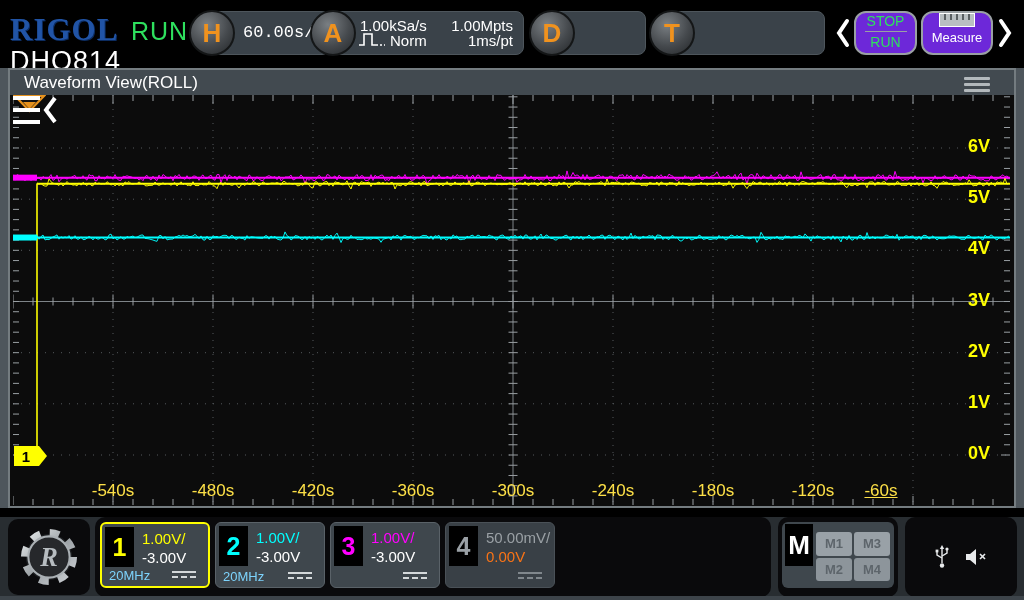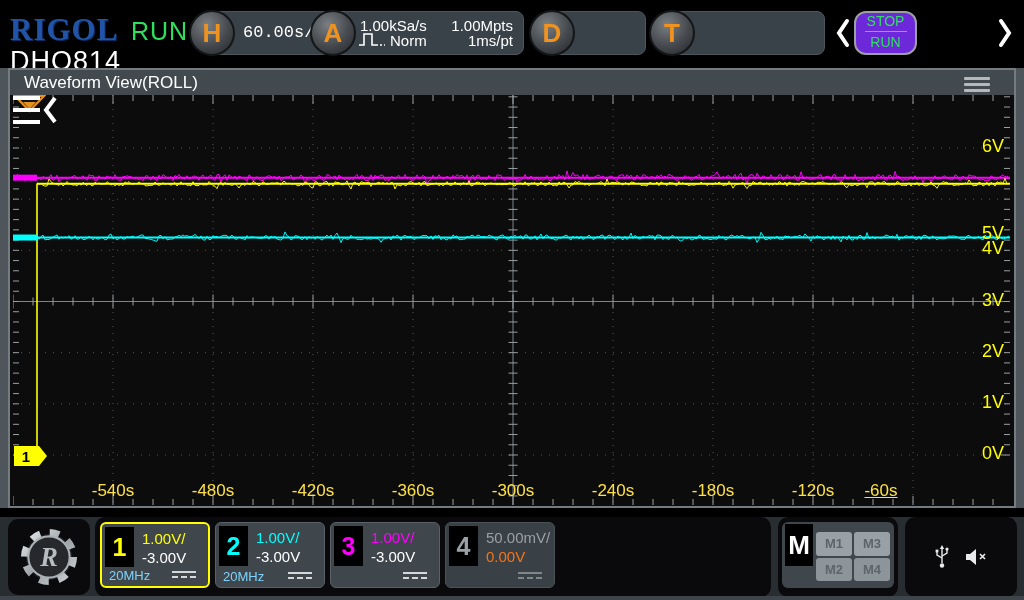--- a/index.html
+++ b/index.html
@@ -36,21 +36,21 @@
   .wavewin{left:8px;top:68px;width:1008px;height:440px;box-sizing:border-box;
     border:2px solid #747c80;background:#0c0c0c;z-index:3;padding-left:12px;}
   .titlebar{position:absolute;left:0;top:0;width:100%;height:25px;background:#424a50;
     display:flex;align-items:center;}
   .titlebar .ttext{margin-left:14px;font-size:17px;color:#fff;}
   .menu-icon{position:absolute;right:24px;top:7px;cursor:pointer;}
   .menu-icon i{display:block;width:26px;height:3px;background:#b3b9bc;margin-bottom:3px;border-radius:1px;}
 
   .plot{position:absolute;left:3px;top:25px;width:997px;height:410px;background:#0c0c0c;}
   .plot svg{position:absolute;left:0;top:0;}
-  .vlabel{position:absolute;right:6px;width:50px;text-align:right;font-size:18px;font-weight:normal;
+  .vlabel{position:absolute;right:6px;width:50px;text-align:center;font-size:18px;font-weight:bold;
     color:#ffff00;z-index:5;}
   .tlabel{position:absolute;top:386px;width:90px;margin-left:-45px;text-align:center;
     font-size:17px;color:#fde047;z-index:5;}
   .trig{left:483px;top:-1px;z-index:6;}
   .collapse-icon{right:8px;bottom:7px;z-index:6;cursor:pointer;}
 
   
   .footer{left:0;top:517px;width:1024px;height:83px;background:#282d31;z-index:4;}
   .footer-base{left:0;top:596px;width:1024px;height:4px;background:#3d444a;z-index:5;}
   .logo-btn{left:8px;top:2px;width:82px;height:76px;background:#0a0a0c;border-radius:10px;
@@ -124,20 +124,33 @@
   <svg class="abs navchev" style="left:835px;" width="16" height="32" viewBox="0 0 16 32">
     <polyline points="12,4 4,16 12,28" fill="none" stroke="#fff" stroke-width="4" stroke-linecap="round"></polyline>
   </svg>
 
   <div class="abs fbtn stoprun">
     <span>STOP</span>
     <span class="sep"></span>
     <span>RUN</span>
   </div>
 
+  <div class="abs fbtn measure">
+    <svg width="36" height="14" viewBox="0 0 36 14">
+      <rect x="0.5" y="0.5" width="35" height="13" fill="#b9bfc2" stroke="#fff"></rect>
+      <g stroke="#3a3f42" stroke-width="1.5">
+        <line x1="6" y1="1" x2="6" y2="7"></line>
+          <line x1="12" y1="1" x2="12" y2="7"></line>
+        <line x1="18" y1="1" x2="18" y2="7"></line>
+          <line x1="24" y1="1" x2="24" y2="7"></line>
+        <line x1="30" y1="1" x2="30" y2="7"></line>
+      </g>
+    </svg>
+    <span>Measure</span>
+  </div>
 
   <svg class="abs navchev" style="left:997px;" width="16" height="32" viewBox="0 0 16 32">
     <polyline points="4,4 12,16 4,28" fill="none" stroke="#fff" stroke-width="4" stroke-linecap="round"></polyline>
   </svg>
 
   <div class="abs model">DHO814</div>
   <div class="abs backdrop"></div>
 
   <div class="abs wavewin">
     <div class="titlebar">
@@ -448,21 +461,21 @@
         <polygon points="2,1 31,1 16.5,16" fill="#141414" stroke="#e6921e" stroke-width="2.2"></polygon>
         <polygon points="10,7 23,7 16.5,14" fill="#e6921e"></polygon>
       </svg>
       <svg class="abs collapse-icon" width="44" height="30" viewBox="0 0 44 30">
         <rect x="0" y="1" width="27" height="4" fill="#fff"></rect>
         <rect x="0" y="13" width="27" height="4" fill="#fff"></rect>
         <rect x="0" y="25" width="27" height="4" fill="#fff"></rect>
         <polyline points="42,3 33,15 42,27" fill="none" stroke="#fff" stroke-width="4"></polyline>
       </svg>
     <span class="vlabel" style="top: 41px;">6V</span>
-        <span class="vlabel" style="top: 92.2px; margin-top: 36px;">5V</span>
+        <span class="vlabel" style="top: 92.2px;">5V</span>
         <span class="vlabel" style="top: 143.3px;">4V</span>
         <span class="vlabel" style="top: 194.5px;">3V</span>
         <span class="vlabel" style="top: 245.7px;">2V</span>
         <span class="vlabel" style="top: 296.8px;">1V</span>
         <span class="vlabel" style="top: 348px;">0V</span>
         <span class="tlabel" style="left: 100px;">-540s</span>
         <span class="tlabel" style="left: 200px;">-480s</span>
         <span class="tlabel" style="left: 300px;">-420s</span>
         <span class="tlabel" style="left: 400px;">-360s</span>
         <span class="tlabel" style="left: 500px;">-300s</span>

